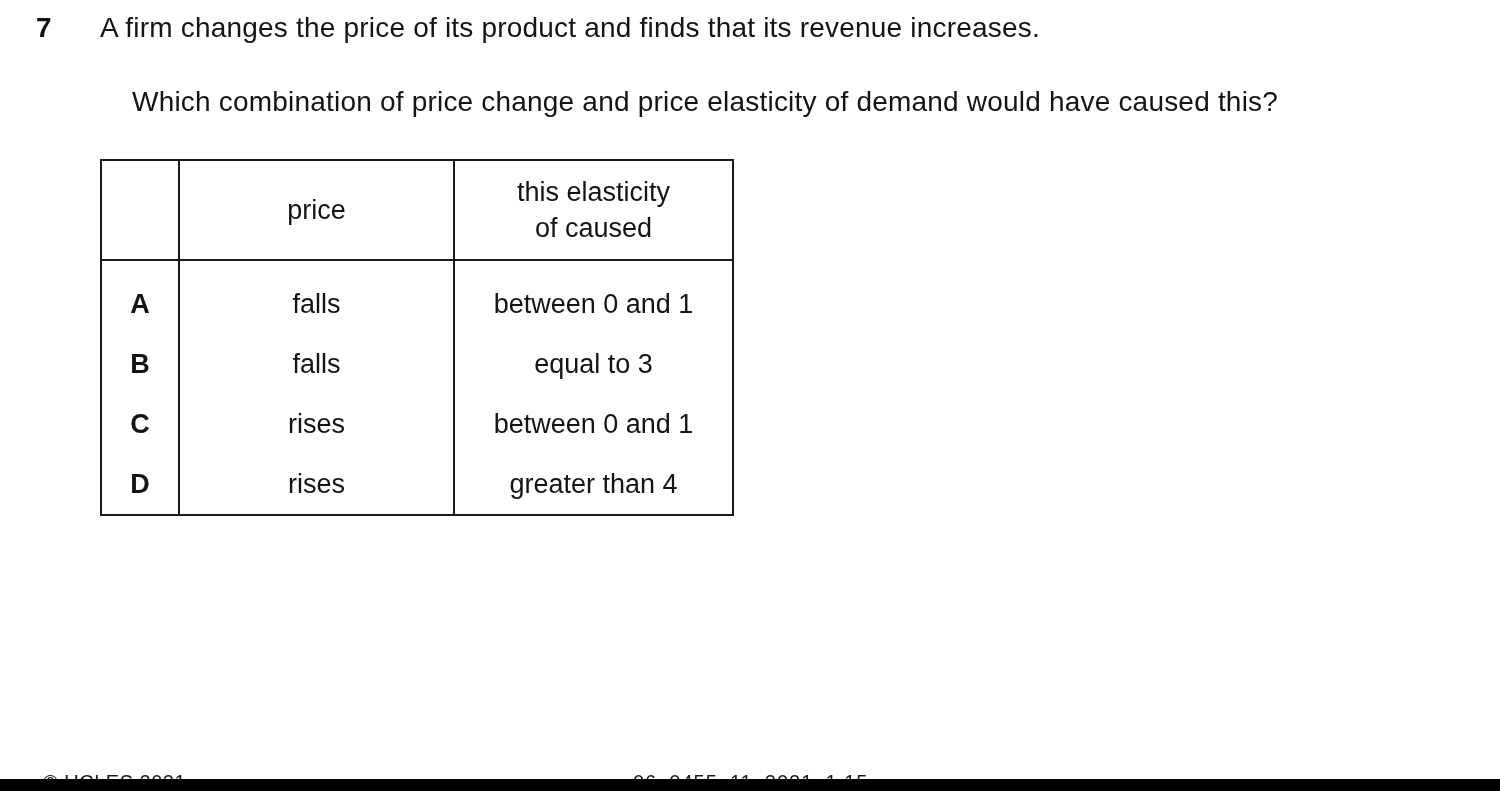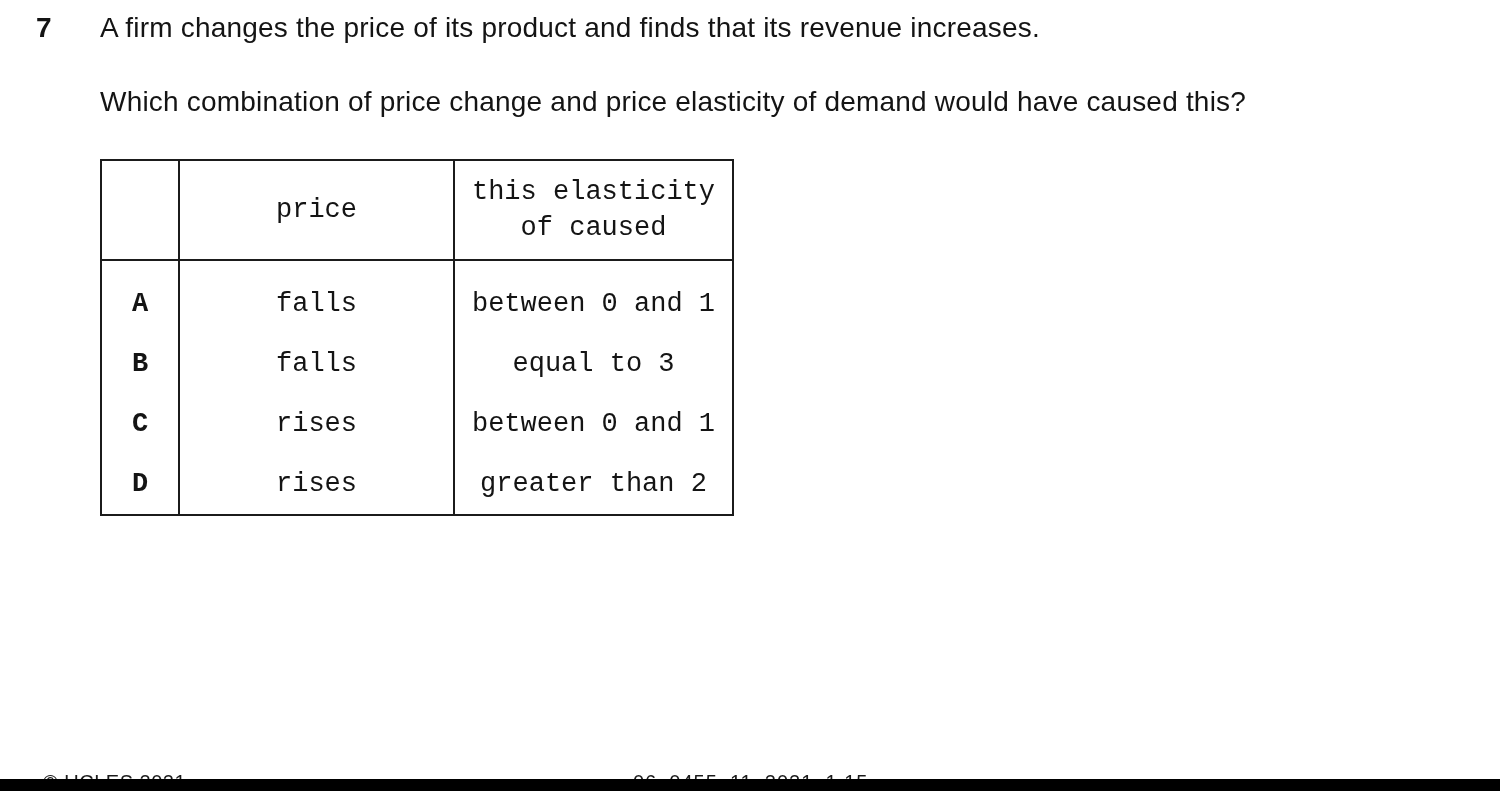--- a/index.html
+++ b/index.html
@@ -29,33 +29,32 @@
   .q-line {
     position: absolute;
     left: 100px;
     font-size: 28px;
     line-height: 32px;
     white-space: nowrap;
     letter-spacing: 0.2px;
     text-align: center;
   }
   .q-line1 { top: 12px; }
-  .q-line2 { top: 86px; }
+  .q-line2 { top: 86px; margin-left: 32px; }
 
   
   table.options {
     position: absolute;
     left: 100px;
     top: 159px;
     border-collapse: collapse;
     table-layout: fixed;
     width: 632px;
     font-size: 27px;
     color: #141414;
-    font-family: Liberation Mono, monospace;
   }
   table.options td, table.options th {
     border: 2px solid #1b1b1b;
     padding: 0;
     text-align: center;
     font-weight: normal;
   }
   th.hdr-cell { height: 98px; vertical-align: middle; }
   .hdr-two-line { line-height: 36px; }
   td.body-cell { height: 242px; vertical-align: top; }
@@ -130,21 +129,21 @@
             <div class="line">falls</div>
             <div class="line">rises</div>
             <div class="line">rises</div>
           </div>
         </td>
         <td class="body-cell">
           <div class="col-lines">
             <div class="line">between 0 and 1</div>
             <div class="line">equal to 3</div>
             <div class="line">between 0 and 1</div>
-            <div class="line">greater than 2</div>
+            <div class="line">greater than 4</div>
           </div>
         </td>
       </tr>
     </tbody>
   </table>
 
   <div class="footer-text footer-left">© UCLES 2021</div>
   <div class="footer-text footer-center">06_0455_11_2021_1.15</div>
   <div class="bottom-bar"></div>
 

